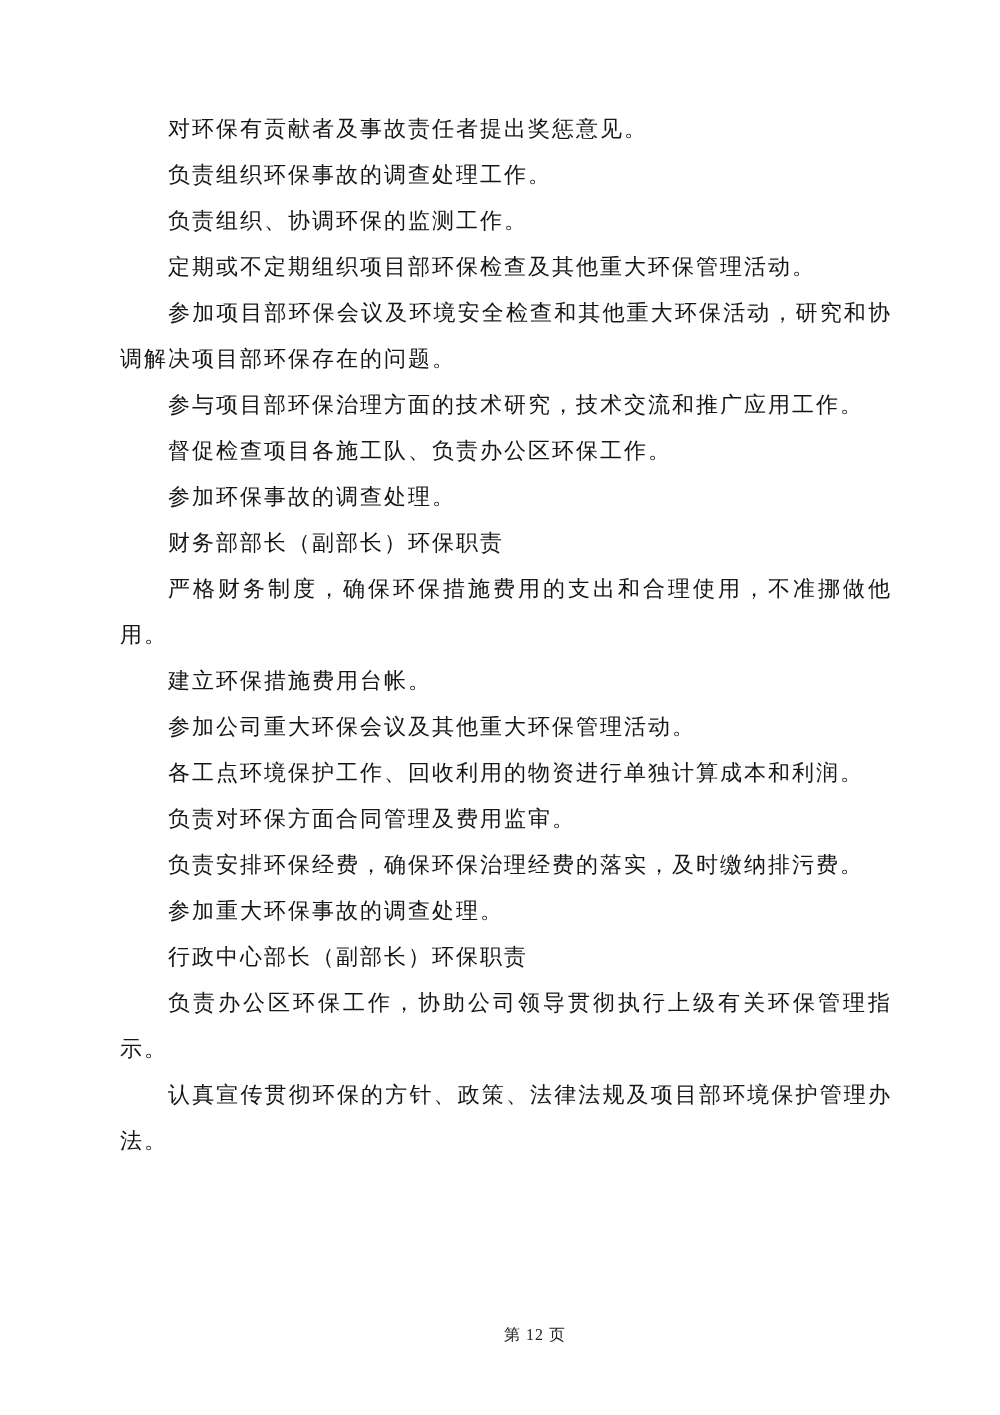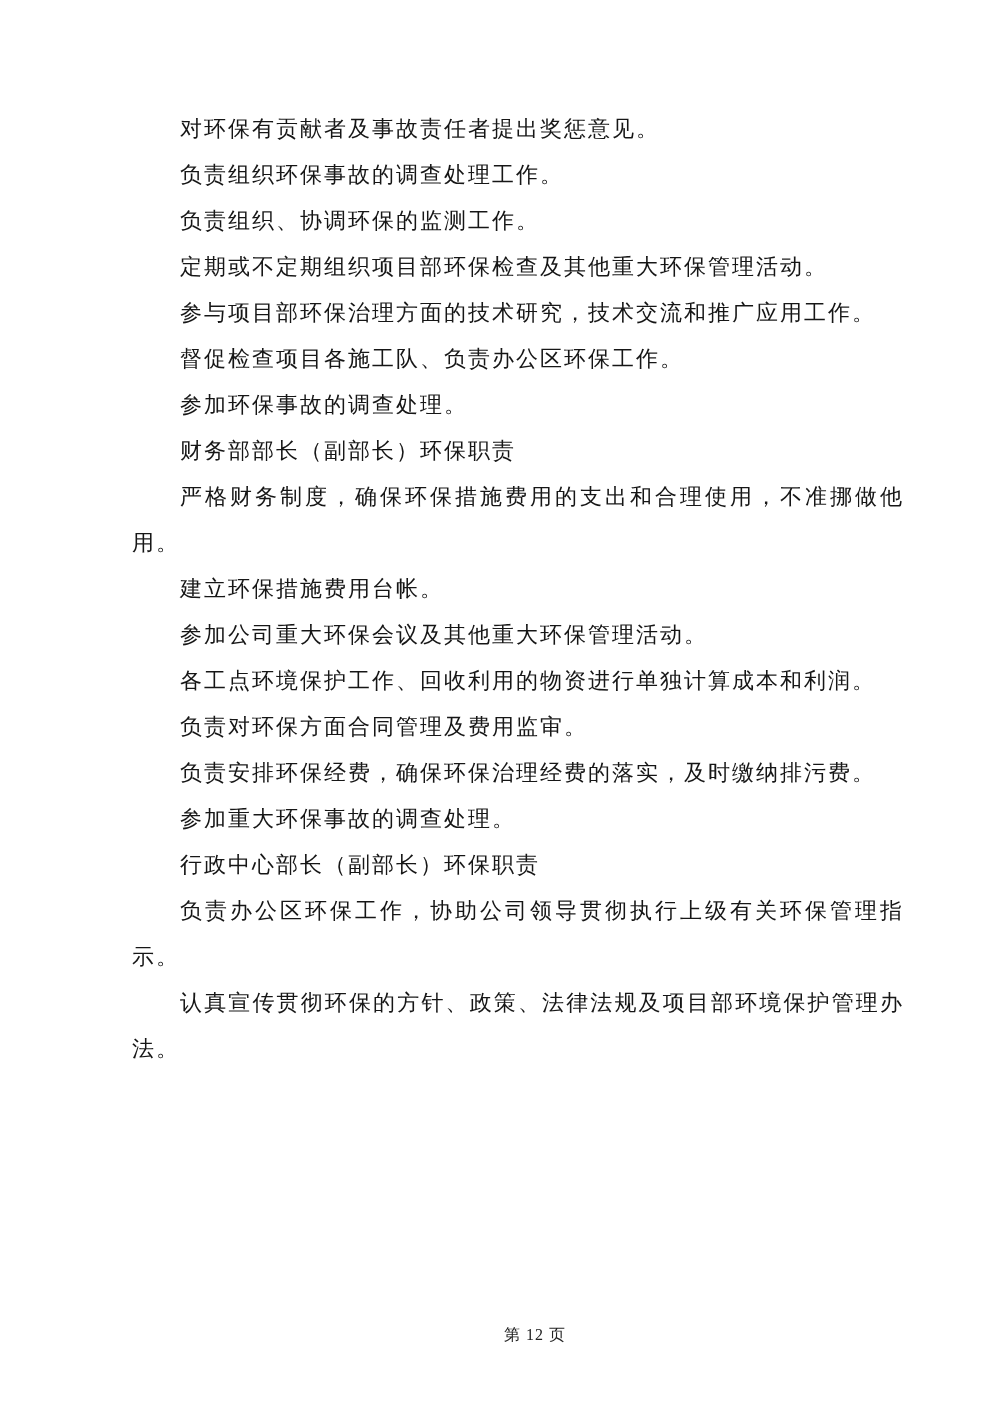--- a/index.html
+++ b/index.html
@@ -14,21 +14,21 @@
   }
   .page {
     position: relative;
     width: 1000px;
     height: 1415px;
     background: #ffffff;
     overflow: hidden;
   }
   .content {
     position: absolute;
-    left: 132px;
+    left: 120px;
     top: 106px;
     width: 772px;
     color: #161616;
     font-size: 22px;
     line-height: 46px;
     letter-spacing: 2px;
     text-align: justify;
     text-justify: inter-character;
     line-break: strict;
   }
@@ -52,20 +52,21 @@
 </style>
 </head>
 <body>
 
 <div class="page">
   <div class="content">
     <p>对环保有贡献者及事故责任者提出奖惩意见。</p>
     <p>负责组织环保事故的调查处理工作。</p>
     <p>负责组织、协调环保的监测工作。</p>
     <p>定期或不定期组织项目部环保检查及其他重大环保管理活动。</p>
+    <p>参加项目部环保会议及环境安全检查和其他重大环保活动，研究和协调解决项目部环保存在的问题。</p>
     <p>参与项目部环保治理方面的技术研究，技术交流和推广应用工作。</p>
     <p>督促检查项目各施工队、负责办公区环保工作。</p>
     <p>参加环保事故的调查处理。</p>
     <p>财务部部长（副部长）环保职责</p>
     <p>严格财务制度，确保环保措施费用的支出和合理使用，不准挪做他用。</p>
     <p>建立环保措施费用台帐。</p>
     <p>参加公司重大环保会议及其他重大环保管理活动。</p>
     <p>各工点环境保护工作、回收利用的物资进行单独计算成本和利润。</p>
     <p>负责对环保方面合同管理及费用监审。</p>
     <p>负责安排环保经费，确保环保治理经费的落实，及时缴纳排污费。</p>

